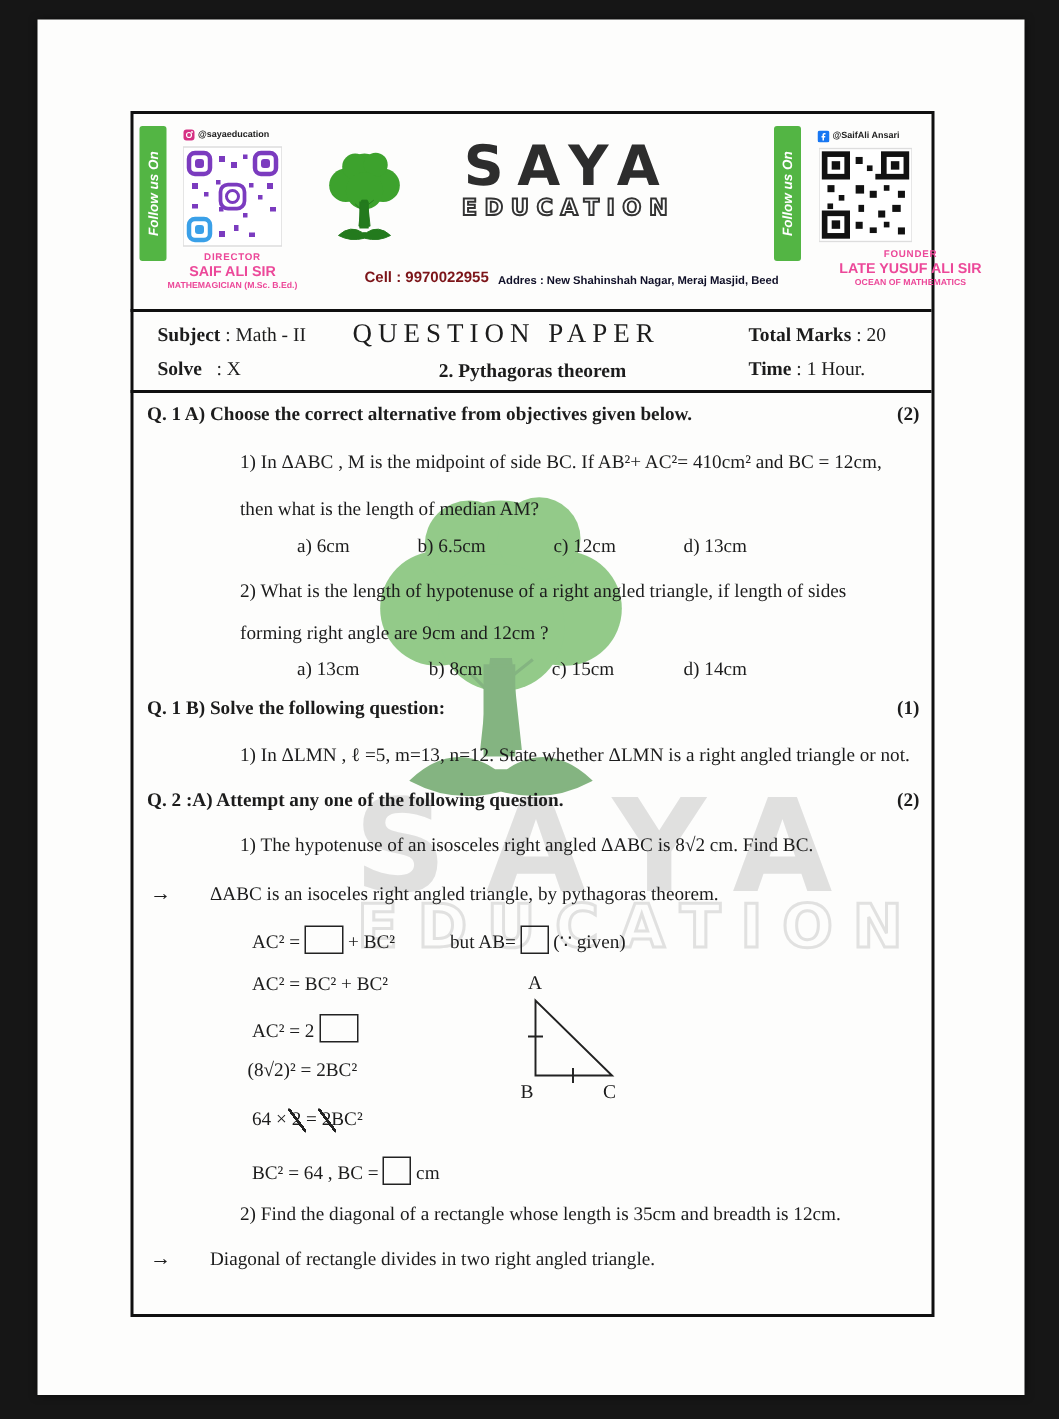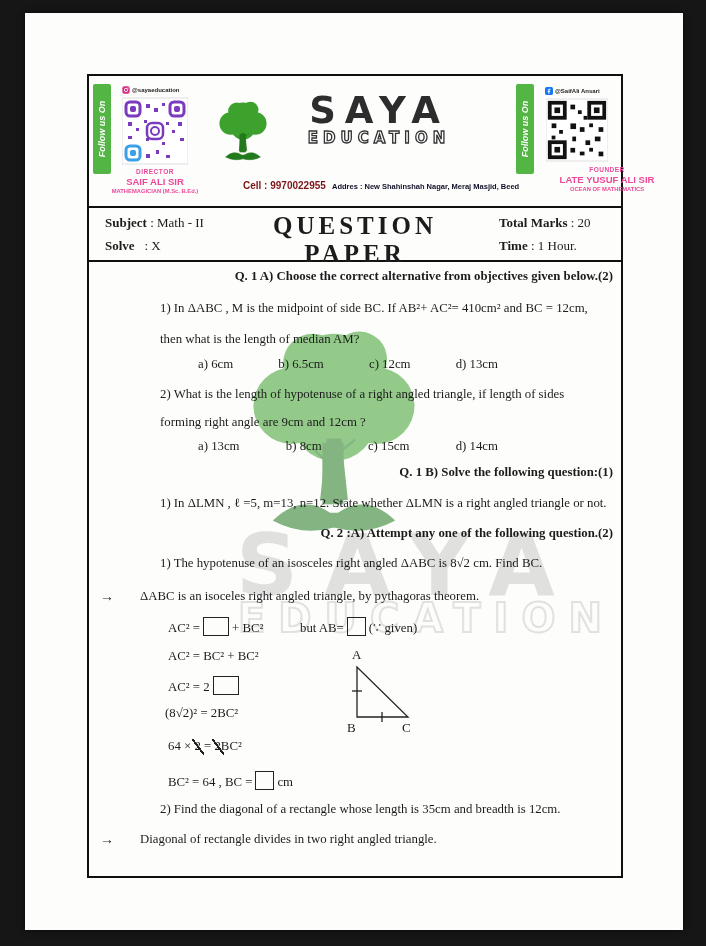--- a/index.html
+++ b/index.html
@@ -22,27 +22,27 @@
   .urdu{font-size:11px;font-weight:bold;text-align:center;color:#111;direction:rtl;}
   .brand{font-family:"DejaVu Sans",sans-serif;font-weight:900;font-size:37px;letter-spacing:9px;color:#2d2d2d;line-height:1;text-align:center;}
   .brand-sub{font-family:"DejaVu Sans",sans-serif;font-weight:bold;font-size:15px;letter-spacing:5px;color:#fff;
              -webkit-text-stroke:1.3px #333;text-align:center;line-height:1;margin-top:2px;}
   .cell{font:bold 10px "Liberation Sans",sans-serif;color:#7c1418;}
   .addr{font:bold 7.5px "Liberation Sans",sans-serif;color:#101028;}
 
   
   .info-label{font-weight:bold;}
   .info-line{font-size:13px;}
-  .qp-title{font-weight:bold;font-size:25px;letter-spacing:4px;text-align:center;}
+  .qp-title{font-weight:normal;font-size:18px;letter-spacing:4px;}
   .qp-chapter{font-weight:bold;font-size:13px;text-align:center;margin-top:6px;}
 
   
   .bline{font-size:12.8px;white-space:nowrap;z-index:2;}
   .bold{font-weight:bold;}
-  .hrow{display:flex;justify-content:flex-end;width:515px;}
+  .hrow{display:flex;justify-content:space-between;width:515px;}
   .opts{display:flex;width:330px;justify-content:space-between;gap:27px;}
   .box{display:inline-block;width:24px;height:17px;border:1.2px solid #222;vertical-align:-4px;margin:0 3px;background:transparent;}
   .box.sm{width:17px;}
   .cancel{position:relative;display:inline-block;}
   .cancel::after{content:"";position:absolute;left:-2px;bottom:-1px;width:12px;height:16px;
                  background:linear-gradient(to top right,transparent 46%,#222 46%,#222 56%,transparent 56%);}
   .arrow{font-size:14px;}
 
   
   .wm{z-index:0;pointer-events:none;}
@@ -197,20 +197,21 @@
 <div class="abs info-line" style="left:105px;top:215px">
   <span class="info-label">Subject</span>
   <span>: Math - II</span>
 </div>
 <div class="abs info-line" style="left:105px;top:238px">
   <span class="info-label">Solve</span>&nbsp;&nbsp;
   <span>: X</span>
 </div>
 <div class="abs" style="left:235px;top:212px;width:240px">
   <div class="qp-title">QUESTION  PAPER</div>
+  <div class="qp-chapter">2. Pythagoras theorem</div>
 </div>
 <div class="abs info-line" style="left:499px;top:215px">
   <span class="info-label">Total Marks</span>
   <span>: 20</span>
 </div>
 <div class="abs info-line" style="left:499px;top:238px">
   <span class="info-label">Time</span>
   <span>: 1 Hour.</span>
 </div>
 

